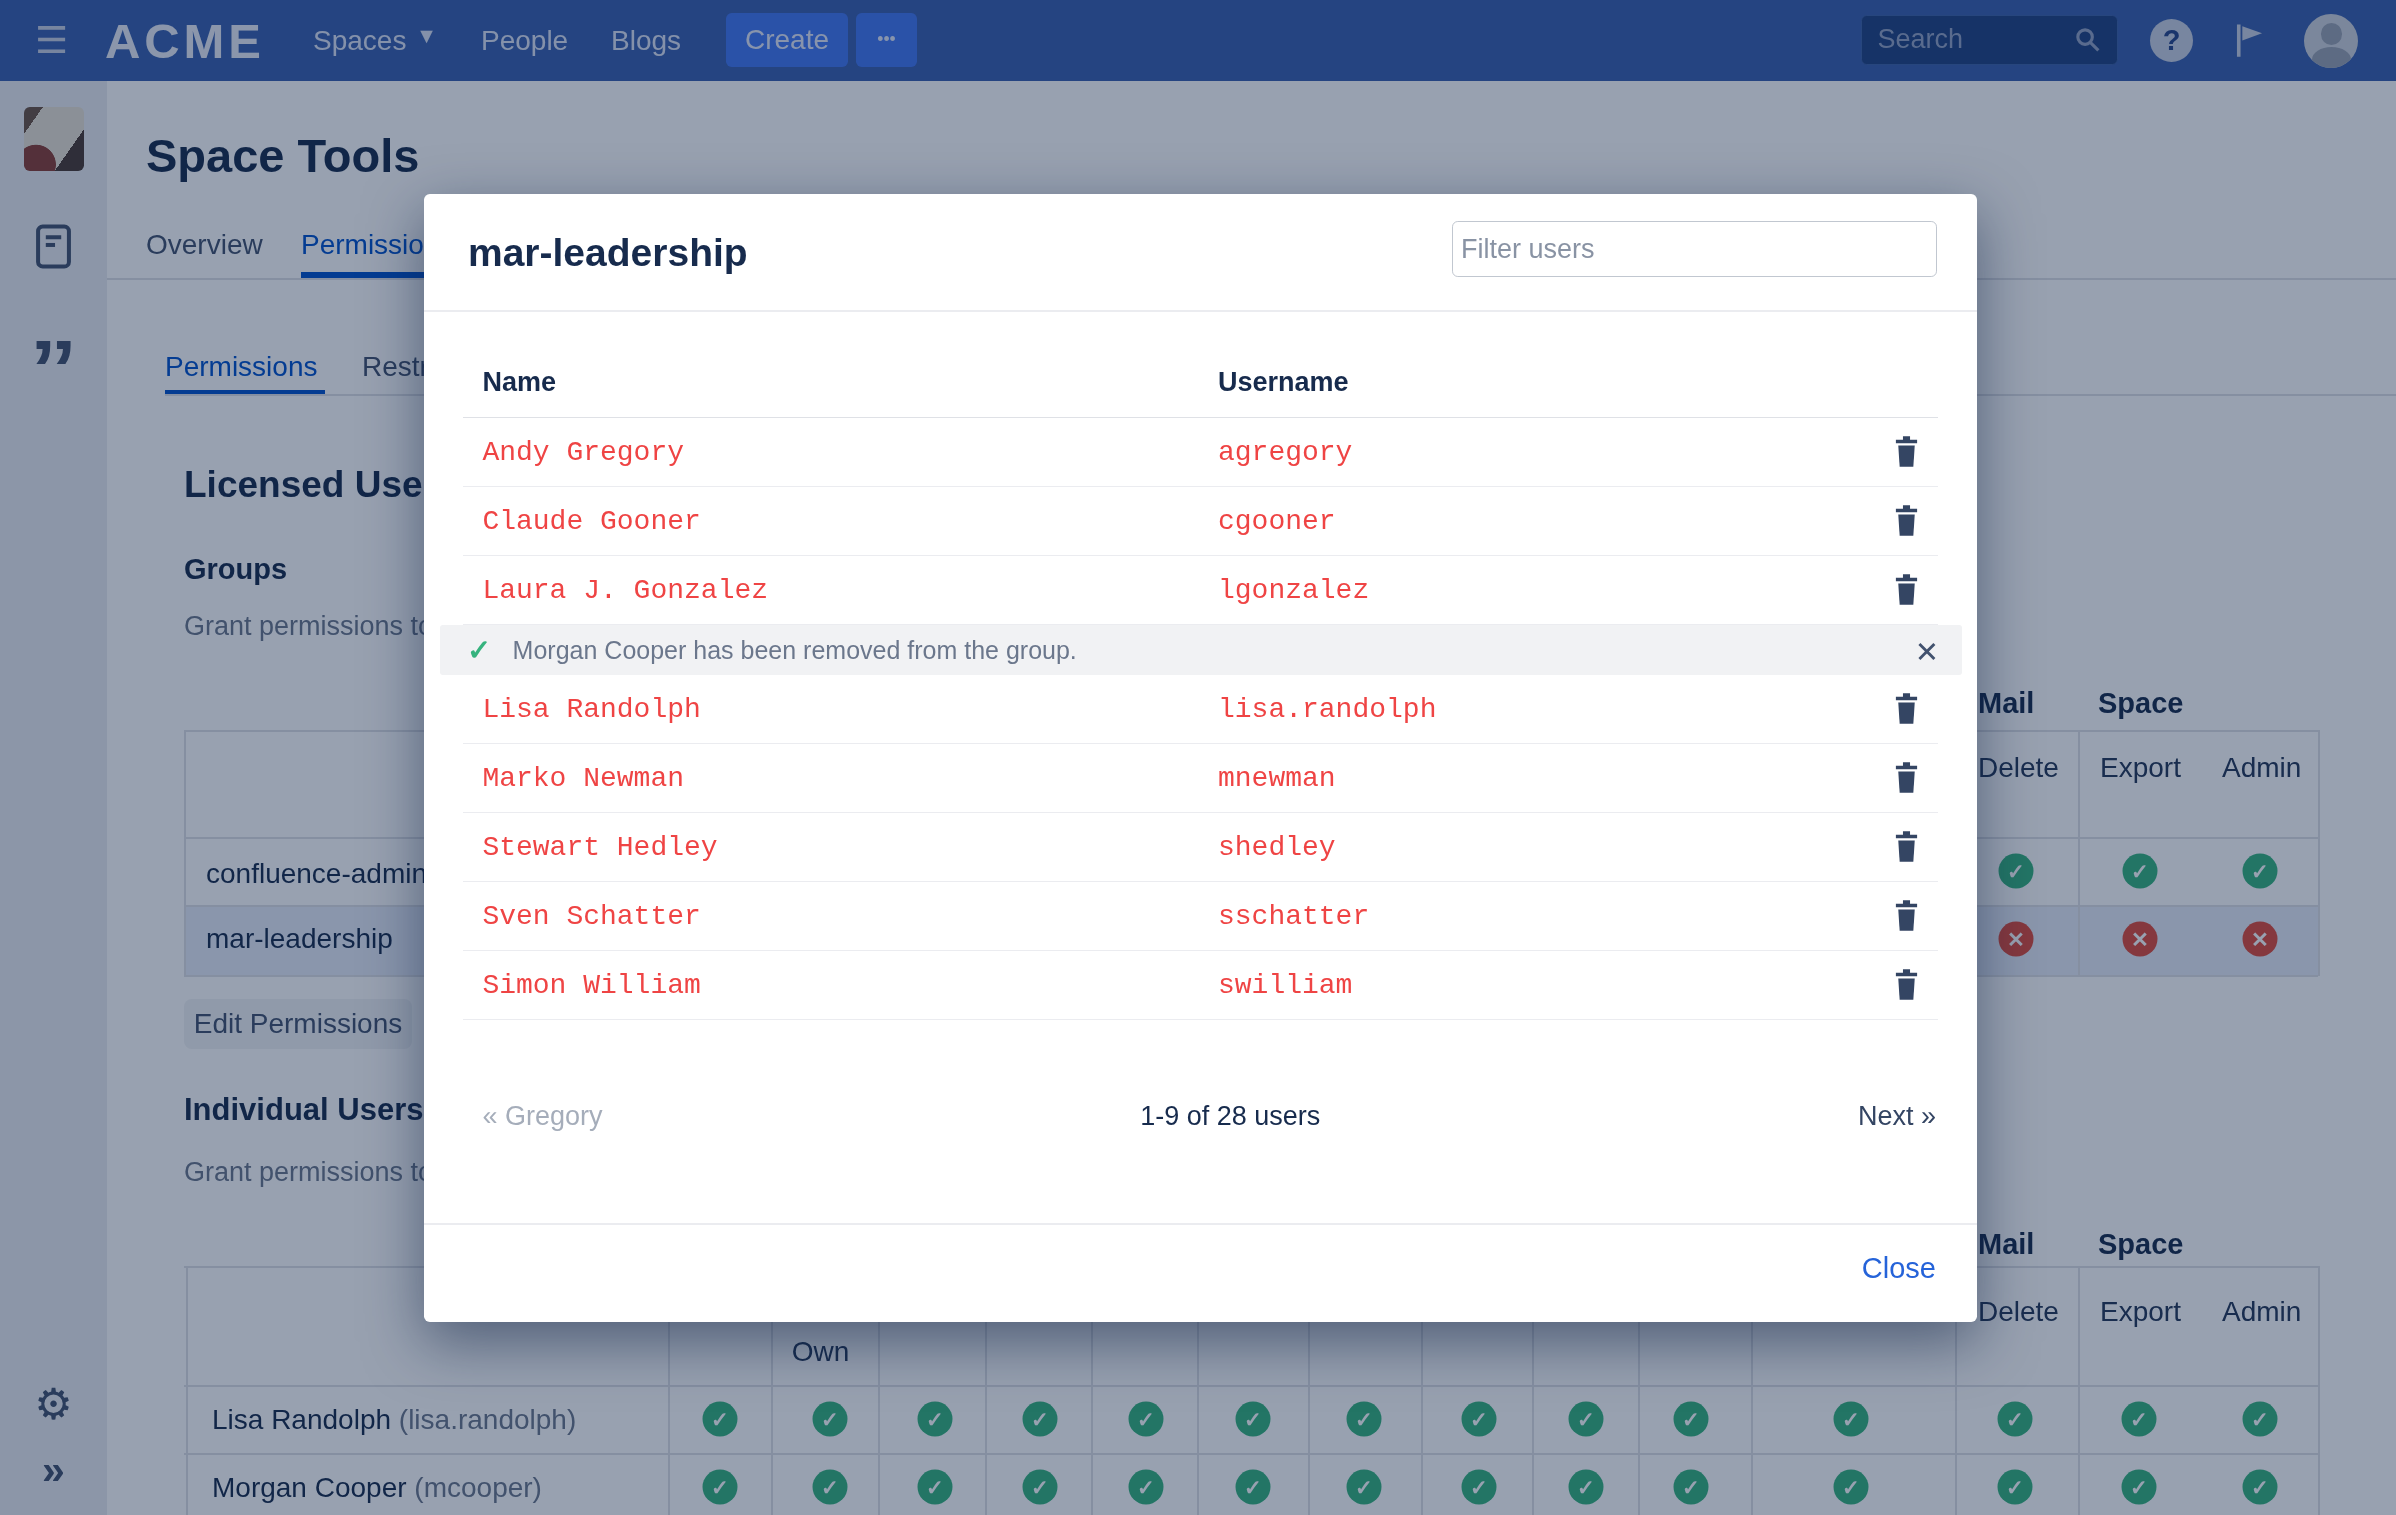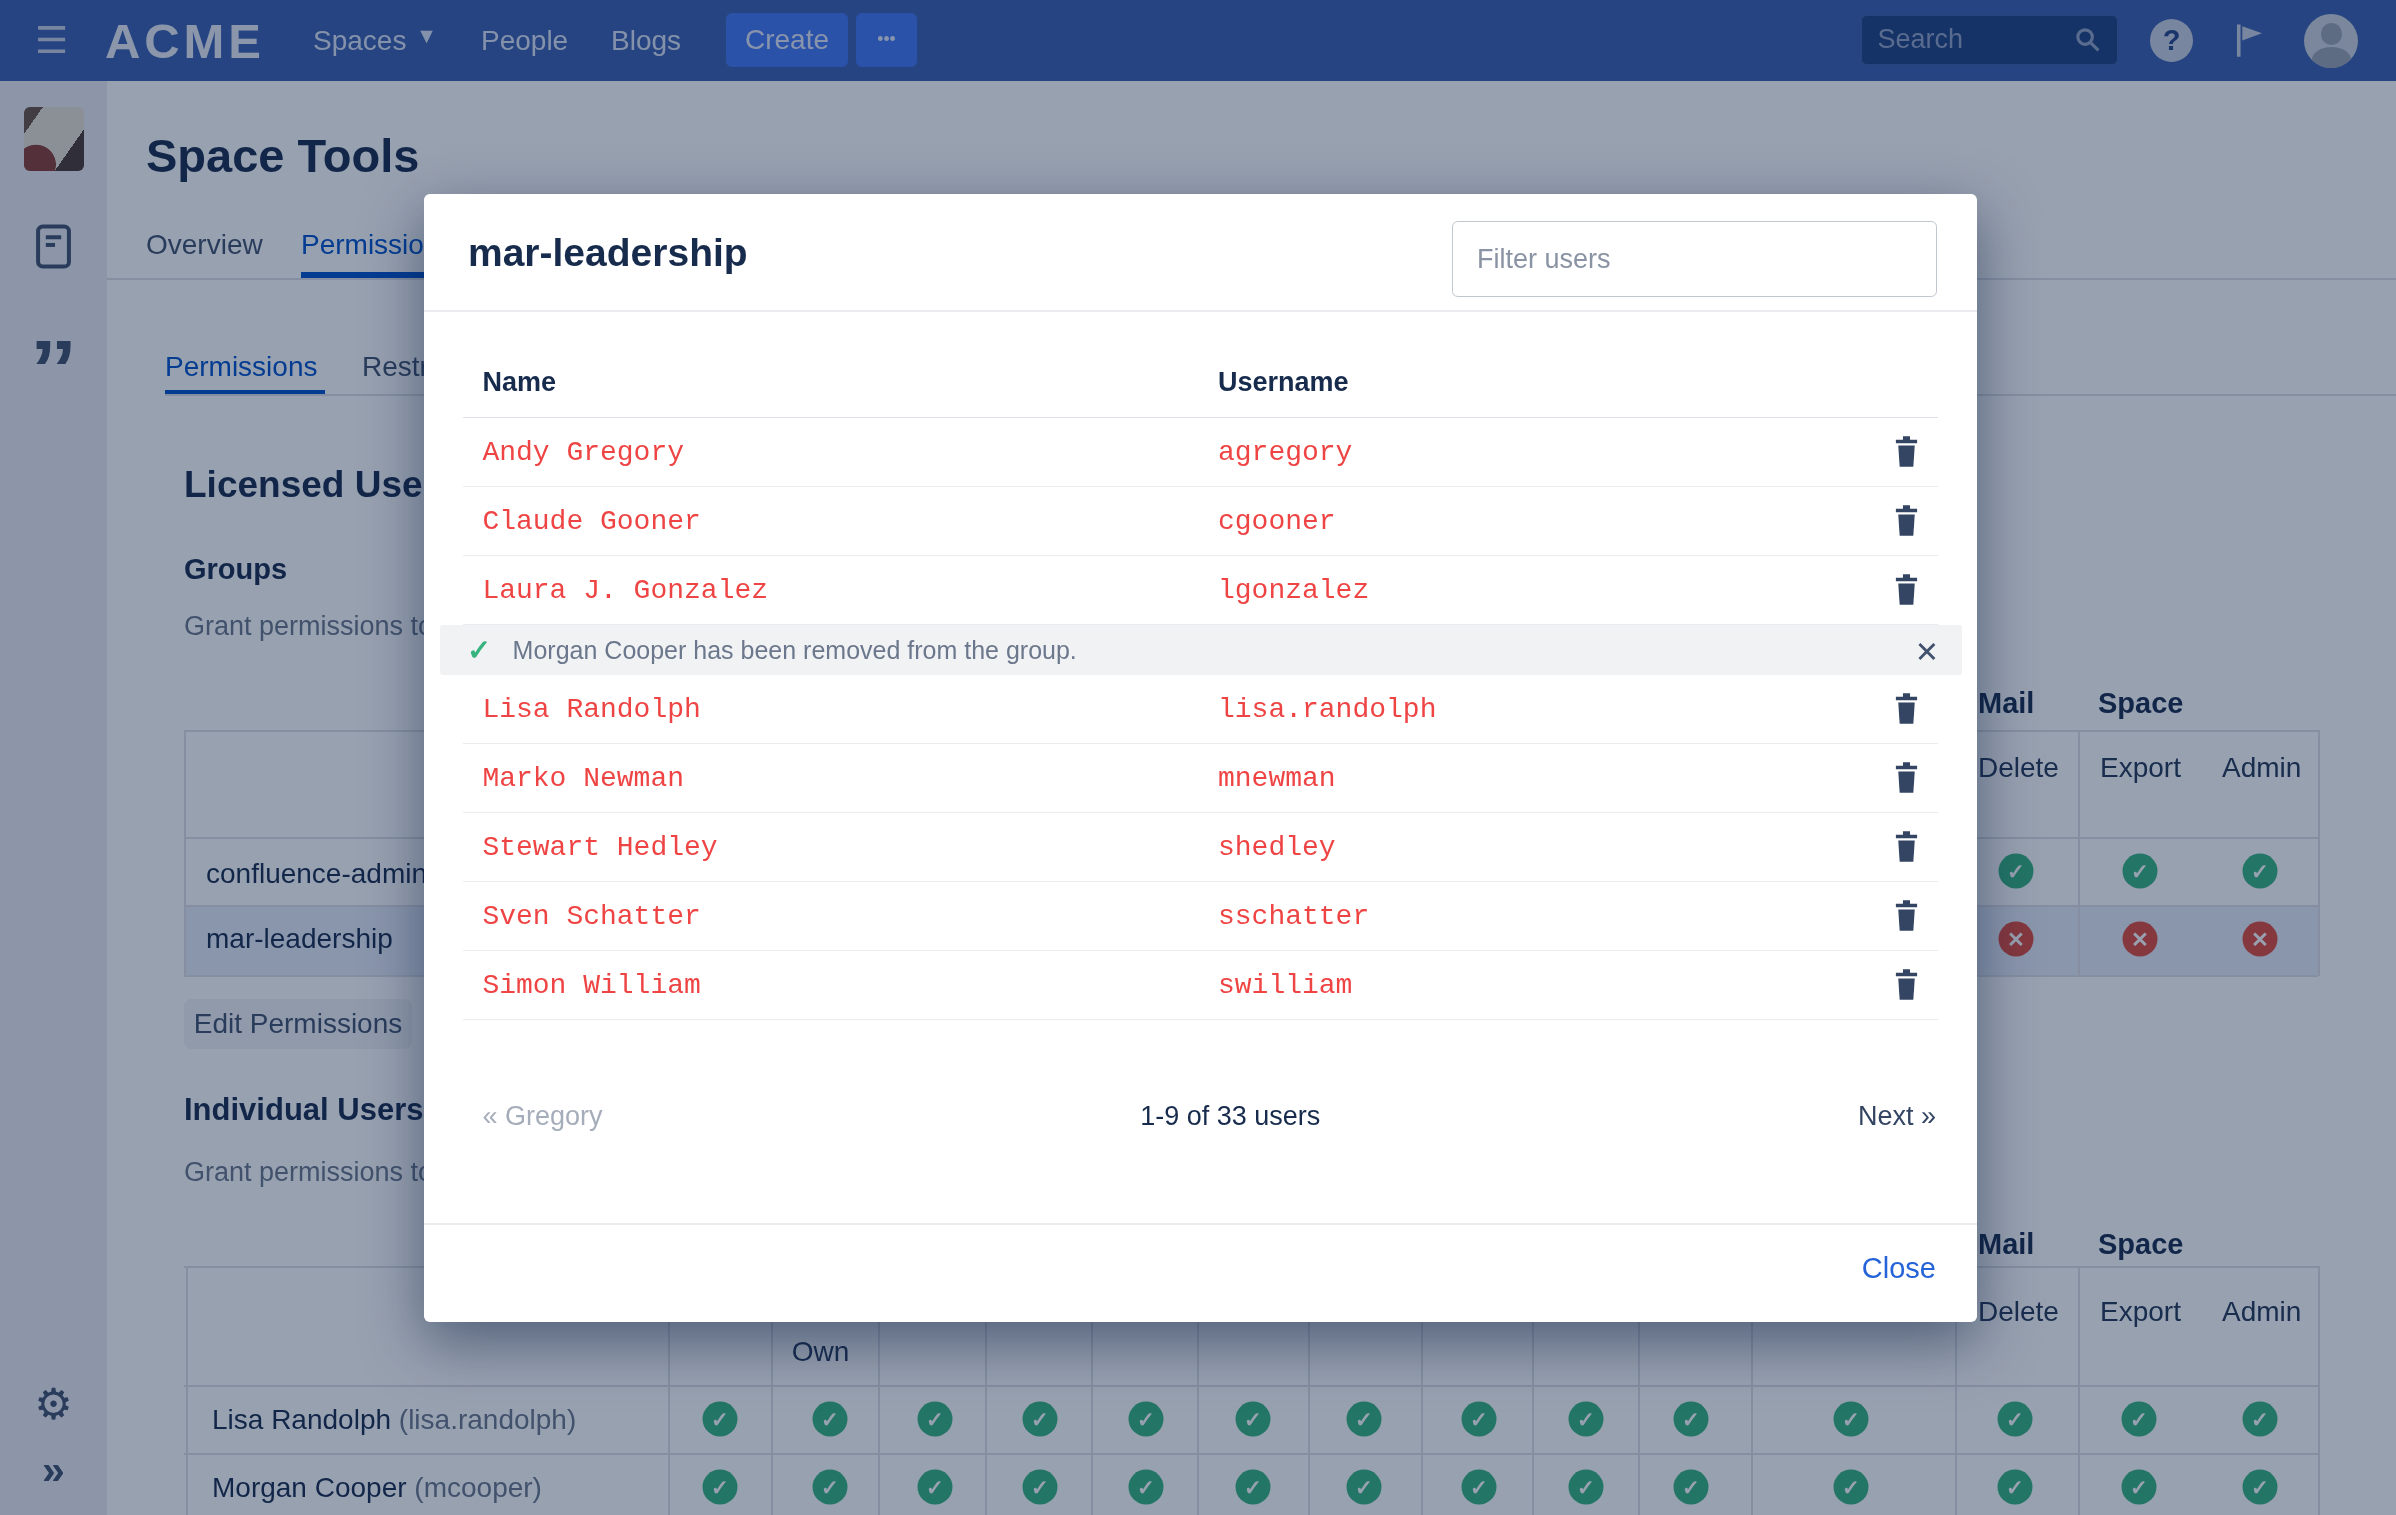--- a/index.html
+++ b/index.html
@@ -58,22 +58,22 @@
   .name-cell .uname{color:#6B778C;}
 
   
   .blanket{position:absolute;left:0;top:0;width:2397px;height:1516px;
     background:rgba(9,30,66,0.42);z-index:40;}
 
   
   .modal{position:absolute;left:424px;top:194px;width:1553px;height:1128px;background:#fff;
     border-radius:5.8px;box-shadow:0 19.4px 58px rgba(9,30,66,.5);z-index:60;}
   .modal-title{position:absolute;left:44px;top:37px;font-size:39px;font-weight:700;color:#172B4D;}
-  .filter-input{position:absolute;left:1028px;top:27px;width:485px;height:76px;box-sizing:border-box;
-    border:1.9px solid #C1C7D0;border-radius:5.8px;font-size:27px;padding:0 24px;color:#172B4D;
+  .filter-input{position:absolute;left:1028px;top:27px;width:485px;height:56px;box-sizing:border-box;
+    border:1.9px solid #C1C7D0;border-radius:5.8px;font-size:27px;padding:0 8px;color:#172B4D;
     font-family:"Liberation Sans",sans-serif;outline:none;}
   .filter-input::placeholder{color:#8993A4;}
   .modal-hdiv{position:absolute;left:0;width:1553px;height:1.9px;background:#EBECF0;}
   .mtable{position:absolute;left:39px;top:155px;width:1475px;}
   .mcolhead{position:relative;height:68px;border-bottom:1.9px solid #DFE1E6;}
   .mcolhead span{position:absolute;top:17.5px;font-size:27px;font-weight:700;color:#172B4D;}
   .m-row{position:relative;height:68px;border-bottom:1.9px solid #EBECF0;font-size:28px;color:#ef4444;font-family:Liberation Mono, monospace;}
   .m-row .nm{position:absolute;left:19.4px;top:19.4px;}
   .m-row .un{position:absolute;left:755px;top:19.4px;}
   .m-row .trash{position:absolute;right:17.5px;top:16.5px;width:29px;height:33px;color:#344563;cursor:pointer;}
@@ -334,21 +334,21 @@
             <span class="trash"><svg viewBox="0 0 24 28" width="29" height="33" fill="currentColor">
                 <path d="M9 1h6v3h6v3H3V4h6z"></path>
                 <path d="M5 9h14l-1.2 18H6.2z"></path>
               </svg></span>
           </div>
         </div>
     </div>
 
     <div class="pagination">
       <span class="pg-prev">« <span>Gregory</span></span>
-      <span class="pg-info">1-9 of 33 users</span>
+      <span class="pg-info">1-9 of 28 users</span>
       <span class="pg-next"><span>Next</span> »</span>
     </div>
 
     <div class="modal-footer-div"></div>
     <div class="close-link">Close</div>
   </div>
 
 </div>
 
 

